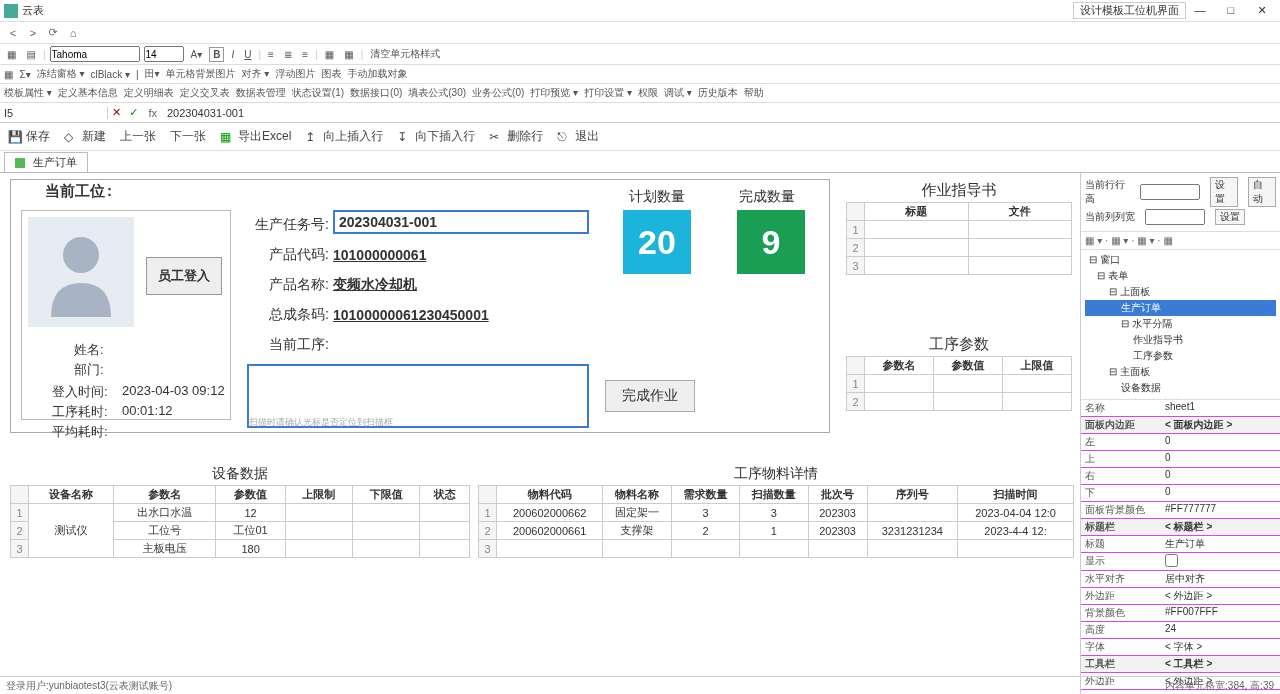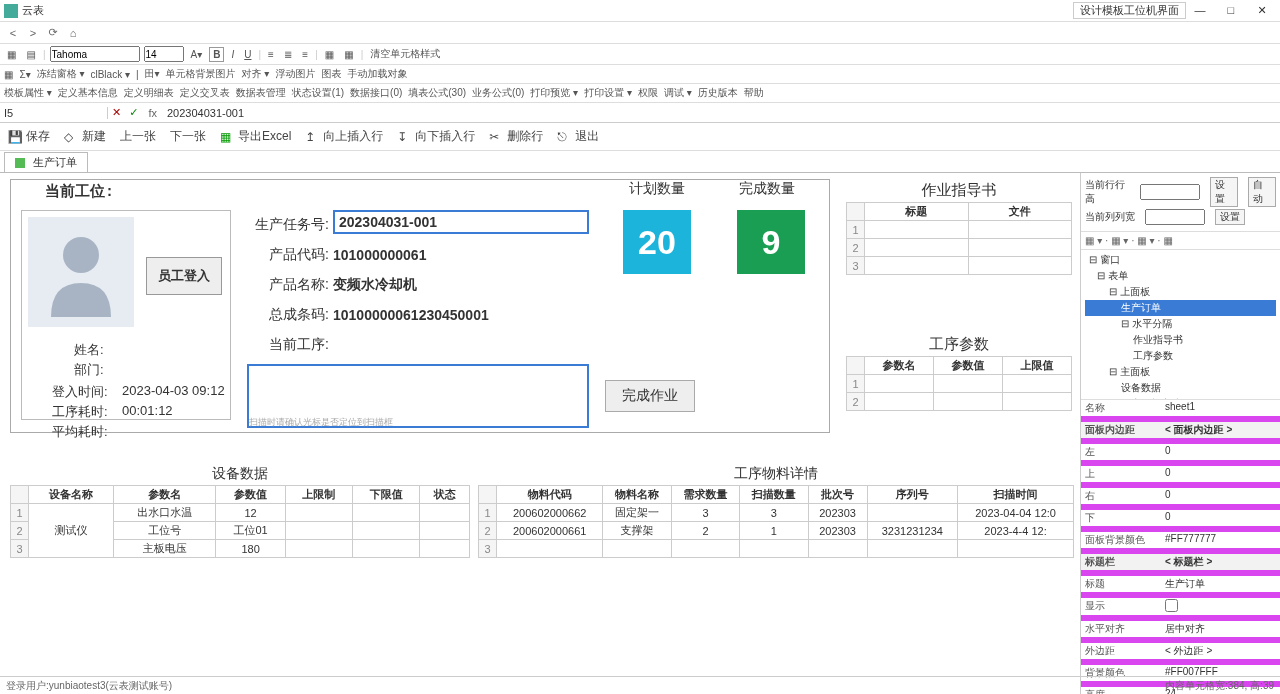--- a/index.html
+++ b/index.html
@@ -35,21 +35,21 @@
 .rp-top { padding: 4px; border-bottom: 1px solid #ddd; }
 .rp-top .row { display: flex; align-items: center; gap: 10px; margin-bottom: 2px; }
 .rp-top input { width: 60px; height: 16px; }
 .rp-top .btn { border: 1px solid #aaa; padding: 0 4px; cursor: pointer; background: #f5f5f5; }
 .rp-icons { padding: 3px 4px; border-bottom: 1px solid #ddd; color: #666; }
 .rp-tree { flex: 0 0 150px; overflow: auto; padding: 2px 4px; border-bottom: 1px solid #ddd; }
 .rp-tree .node { padding: 1px 0 1px 4px; cursor: pointer; white-space: nowrap; }
 .rp-tree .l1 { padding-left: 12px; } .rp-tree .l2 { padding-left: 24px; } .rp-tree .l3 { padding-left: 36px; } .rp-tree .l4 { padding-left: 48px; }
 .rp-tree .sel { background: #3a7bd5; color: #fff; }
 .rp-props { flex: 1; overflow: auto; }
-.rp-props .prow { display: flex; border-bottom: 6px solid #d946ef; padding: 1px 4px; }
+.rp-props .prow { display: flex; border-bottom: 1px solid #d946ef; padding: 1px 4px; }
 .rp-props .pk { width: 80px; color: #555; }
 .rp-props .pv { flex: 1; color: #333; }
 .rp-props .pv input[type=checkbox]{ margin:0; }
 .rp-props .grp { background: #f2f2f2; font-weight: bold; }
 
 
 .panel-workstation { position: absolute; left: 10px; top: 6px; width: 820px; height: 254px; border: 1px solid #aaa; }
 .panel-workstation .hdr { position: absolute; left: 28px; top: 0; font-size: 15px; font-weight: bold; padding: 2px 6px; font-family: Liberation Mono, monospace; }
 .worker-box { position: absolute; left: 10px; top: 30px; width: 210px; height: 210px; border: 1px solid #bbb; }
 .avatar { position: absolute; left: 6px; top: 6px; width: 106px; height: 110px; background: #e6ecf2; display:flex; align-items:center; justify-content:center; }
@@ -58,29 +58,29 @@
 .worker-box .lbl { position: absolute; font-size: 13px; }
 .worker-box .val { position: absolute; font-size: 13px; }
 .worker-box .row1l{left:52px;top:130px}.worker-box .row2l{left:52px;top:150px}
 .worker-box .row3l{left:30px;top:172px}.worker-box .row3v{left:100px;top:172px}
 .worker-box .row4l{left:30px;top:192px}.worker-box .row4v{left:100px;top:192px}
 .worker-box .row5l{left:30px;top:212px}
 
 .prod-labels { position: absolute; left: 236px; top: 30px; font-size: 14px; }
 .prod-labels .pr { height: 30px; display:flex; align-items:center; }
 .prod-labels .pl { width: 86px; text-align: right; padding-right: 4px; }
-.prod-labels .pv { font-weight: bold; }
+.prod-labels .pv { font-weight: bold; text-decoration: underline; }
 .prod-task-box { position: absolute; left: 322px; top: 30px; width: 256px; height: 24px; border: 2px solid #3a7bd5; font-weight:bold; display:flex; align-items:center; padding:0 4px; font-size:14px; }
 .scan-box { position: absolute; left: 236px; top: 184px; width: 342px; height: 64px; border: 2px solid #3a7bd5; }
 .scan-hint { position:absolute; left:238px; top:236px; font-size:9px; color:#aaa; }
 
 .cnt-box { position: absolute; top: 30px; width: 68px; height: 64px; display:flex; align-items:center; justify-content:center; font-size: 34px; color:#fff; font-weight:bold; }
 .cnt-plan { left: 612px; background:#1db4dc; }
 .cnt-done { left: 726px; background:#1a9e54; }
-.cnt-lbl { position:absolute; top:0; font-size:14px; }
+.cnt-lbl { position:absolute; top:8px; font-size:14px; }
 .cnt-lbl.plan{left:618px} .cnt-lbl.done{left:728px}
 .complete-btn { position: absolute; left: 594px; top: 200px; width: 90px; height: 32px; border:1px solid #aaa; background:#eee; display:flex; align-items:center; justify-content:center; font-size:14px; cursor:pointer; }
 
 .panel-guide { position:absolute; left: 846px; top: 6px; width: 226px; }
 .panel-guide .title { text-align:center; font-size:15px; padding:2px 0; }
 .mini-table { border-collapse: collapse; width: 100%; font-size:11px; }
 .mini-table th, .mini-table td { border:1px solid #ccc; padding:1px 4px; height:18px; text-align:center; }
 .mini-table .rownum { width:18px; background:#f5f5f5; color:#888; }
 
 .panel-params { position:absolute; left:846px; top:160px; width:226px; }

